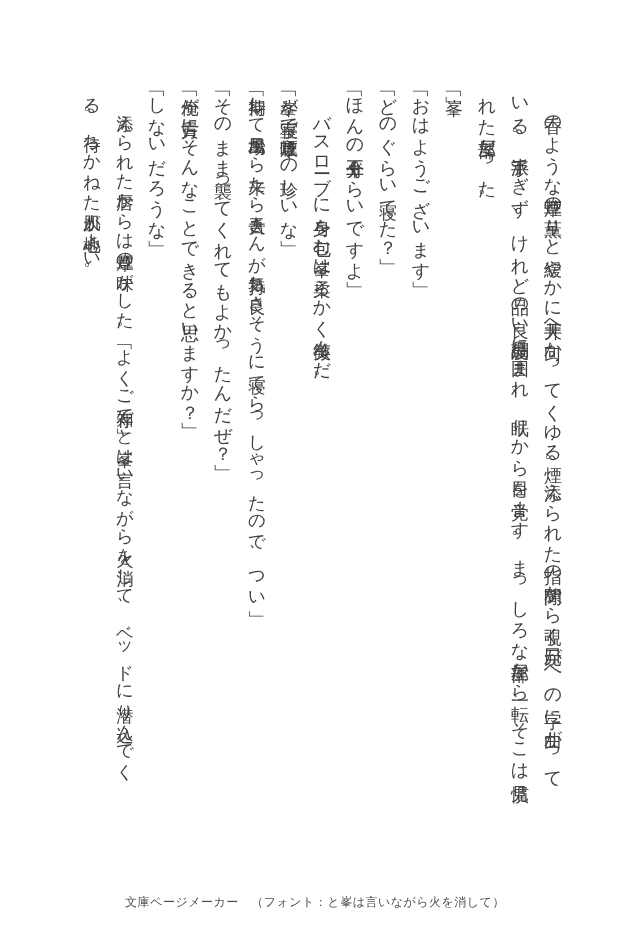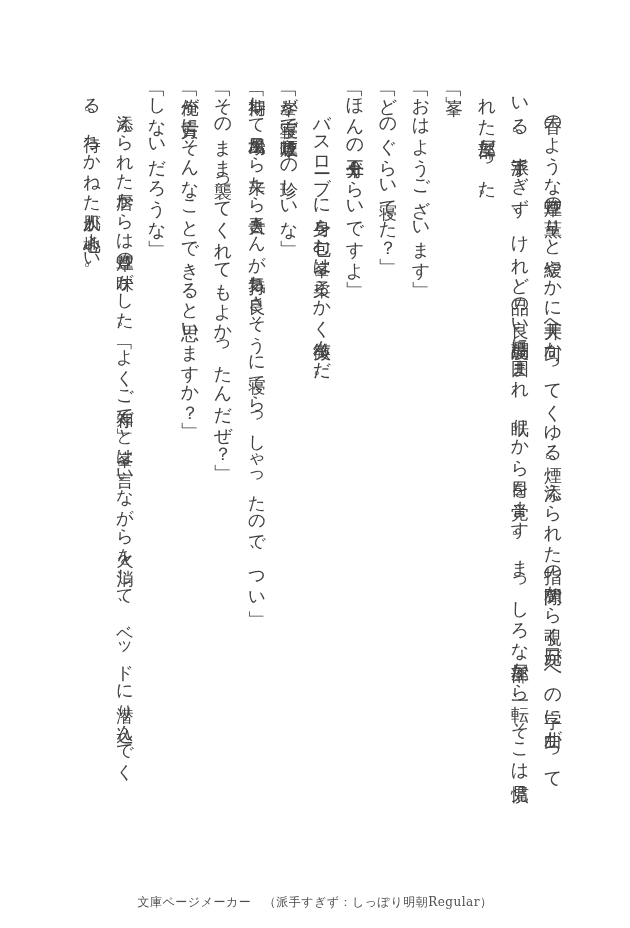--- a/index.html
+++ b/index.html
@@ -62,16 +62,16 @@
       <p class="indent">バスローブに身を包む峯は柔らかく微笑んだ。</p>
       <p>「峯が寝室で煙草吸うの珍しいな」</p>
       <p>「期待して風呂場から来たら大吾さんが気持ち良さそうに寝てらっしゃったので、つい」</p>
       <p>「そのまま襲ってくれてもよかったんだぜ？」</p>
       <p>「俺が貴方にそんなことできると思いますか？」</p>
       <p>「しないだろうな」</p>
       <p class="indent">添えられた唇からは煙草の味がした。「よくご存知で」と峯は言いながら火を消して、ベッドに潜り込んでくる。待ちかねた人肌が心地よい。</p>
     </section>
 
   <footer class="footer">
-    <span>文庫ページメーカー　（派手すぎず：しっぽり明朝Regular）</span>
+    <span>文庫ページメーカー　（フォント：と峯は言いながら火を消して）</span>
   </footer>
 
 </main>
 
 </body></html>

